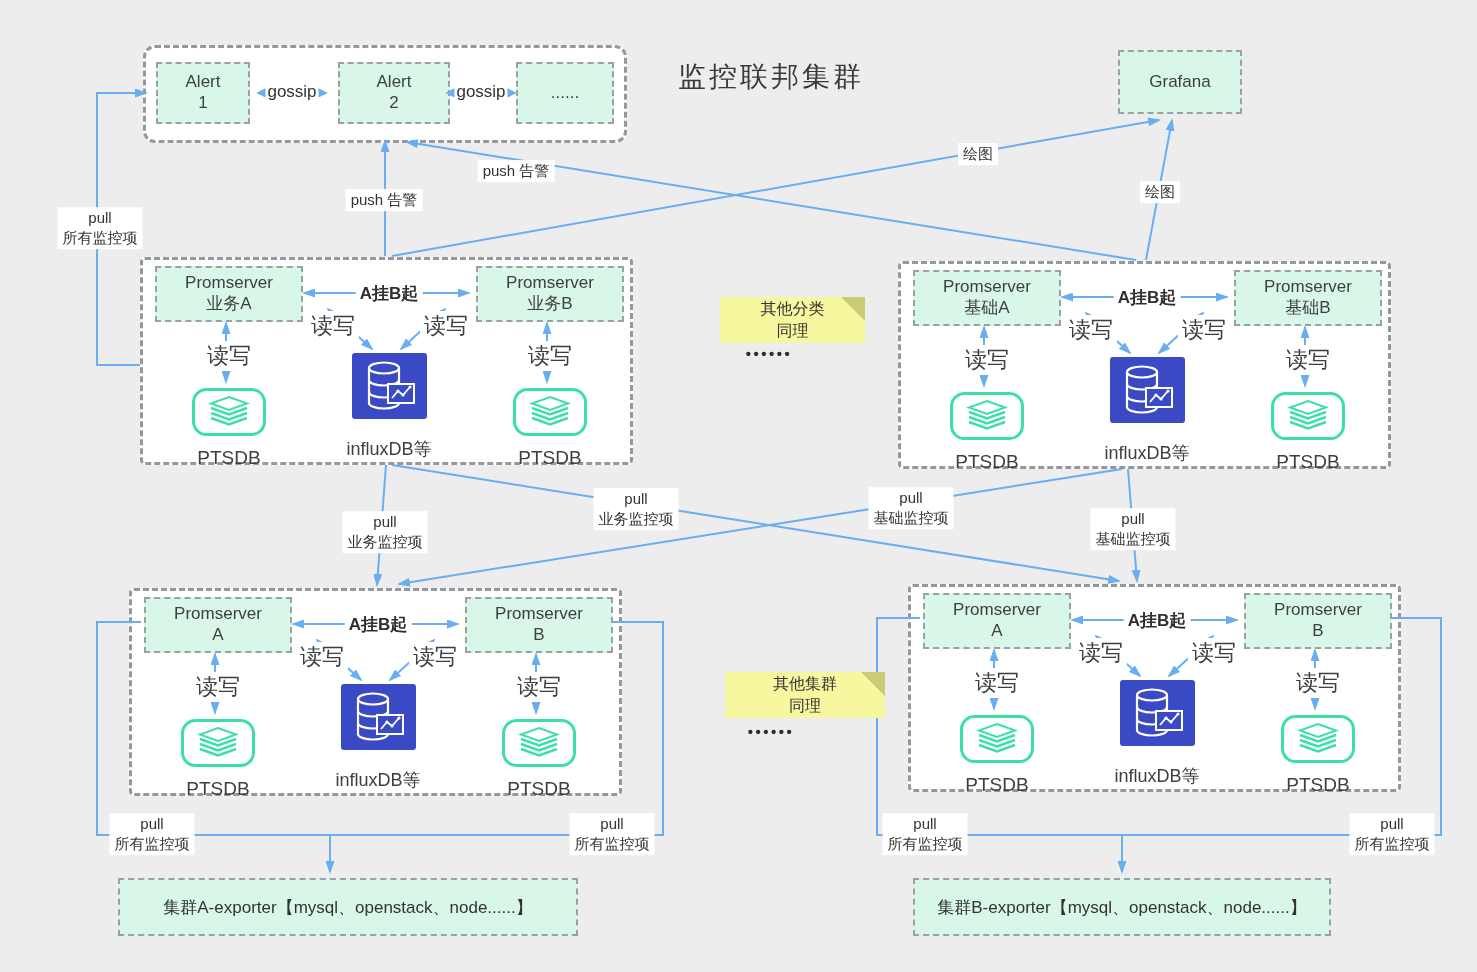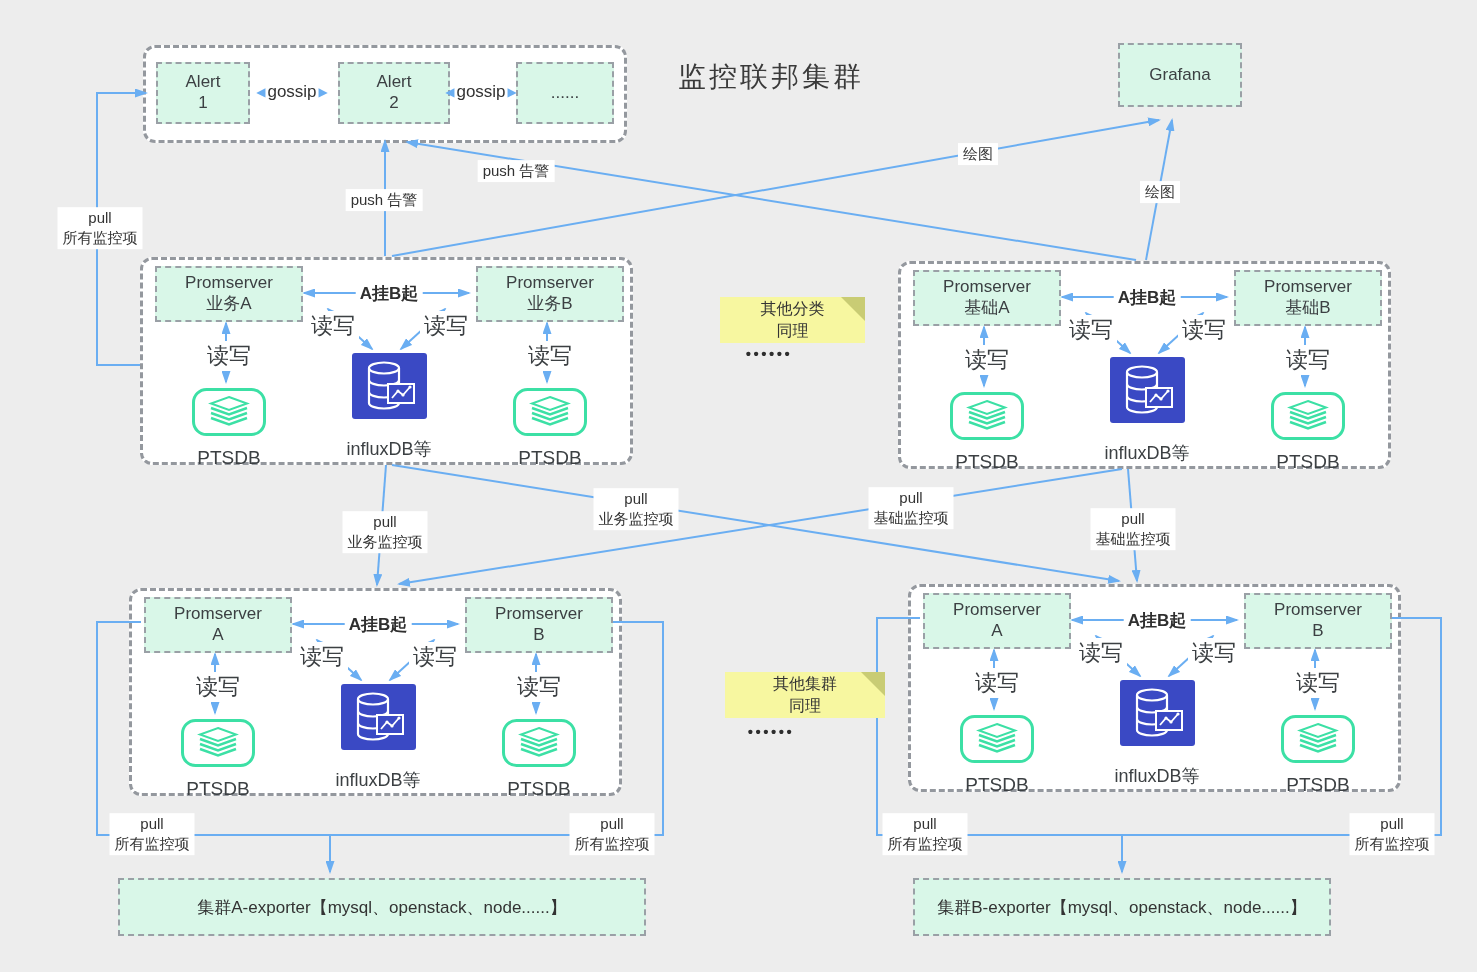--- a/index.html
+++ b/index.html
@@ -28,21 +28,21 @@
     background:#ffffff;padding:1px 5px;font-size:15px;line-height:1.32;
     color:#333;text-align:center;white-space:nowrap;
   }
   .elabel span{display:block}
   .gossip{
     position:absolute;transform:translate(-50%,-50%);z-index:2;
     display:flex;align-items:center;gap:2px;font-size:17px;color:#333;
   }
   .garrow{color:#6aaef2;font-size:12px;line-height:1}
   .cluster{position:absolute;width:493px;height:208px;background:#ffffff;
-    border:3px dashed #94989e;border-radius:12px;box-sizing:border-box}
+    border:3px dashed #94989e;border-radius:5px;box-sizing:border-box}
   .cluster > *{position:absolute;z-index:2}
   .prom{top:6px;width:148px;height:56px;background:#d9f7e8;border:2px dashed #9aa0a6;
     display:flex;flex-direction:column;align-items:center;justify-content:center;
     font-size:17px;line-height:1.22;text-align:center;box-sizing:border-box}
   .prom span{display:block}
   .prom-a{left:12px}.prom-b{left:333px}
   .clabel{transform:translate(-50%,-50%);background:#fff;padding:0 4px;white-space:nowrap}
   .ha{left:246px;top:33px;font-weight:bold;font-size:17px;color:#2f2f2f}
   .rw{font-size:22px}
   .rw-l{left:86px;top:96px}.rw-r{left:407px;top:96px}
@@ -145,21 +145,21 @@
 </div>
 <div class="gossip" style="left:481px;top:92px">
   <span class="garrow">◀</span>
   <span>gossip</span>
   <span class="garrow">▶</span>
 </div>
 <div class="gbox" style="left:516px;top:62px;width:94px;height:58px">
   <span>......</span>
 </div>
 
-<div class="gbox" style="left:1118px;top:43px;width:120px;height:60px">
+<div class="gbox" style="left:1118px;top:50px;width:120px;height:60px">
   <span>Grafana</span>
 </div>
 
 <div class="elabel" style="left:100px;top:228px">
   <span>pull</span>
     <span>所有监控项</span>
 </div>
 <div class="elabel" style="left:384px;top:200px">
   <span>push 告警</span>
 </div>
@@ -412,18 +412,18 @@
 </div>
 <div class="note-dots" style="left:769px;top:353px">••••••</div>
 
 <div class="note" style="left:725px;top:672px;width:160px;height:46px">
   <div class="fold"></div>
   <span>其他集群</span>
     <span>同理</span>
 </div>
 <div class="note-dots" style="left:771px;top:731px">••••••</div>
 
-<div class="exporter" style="left:118px;top:878px;width:528px">
+<div class="exporter" style="left:118px;top:878px;width:460px">
   <span>集群A-exporter【mysql、openstack、node......】</span>
 </div>
 <div class="exporter" style="left:913px;top:878px;width:418px">
   <span>集群B-exporter【mysql、openstack、node......】</span>
 </div>
 
 </body></html>

